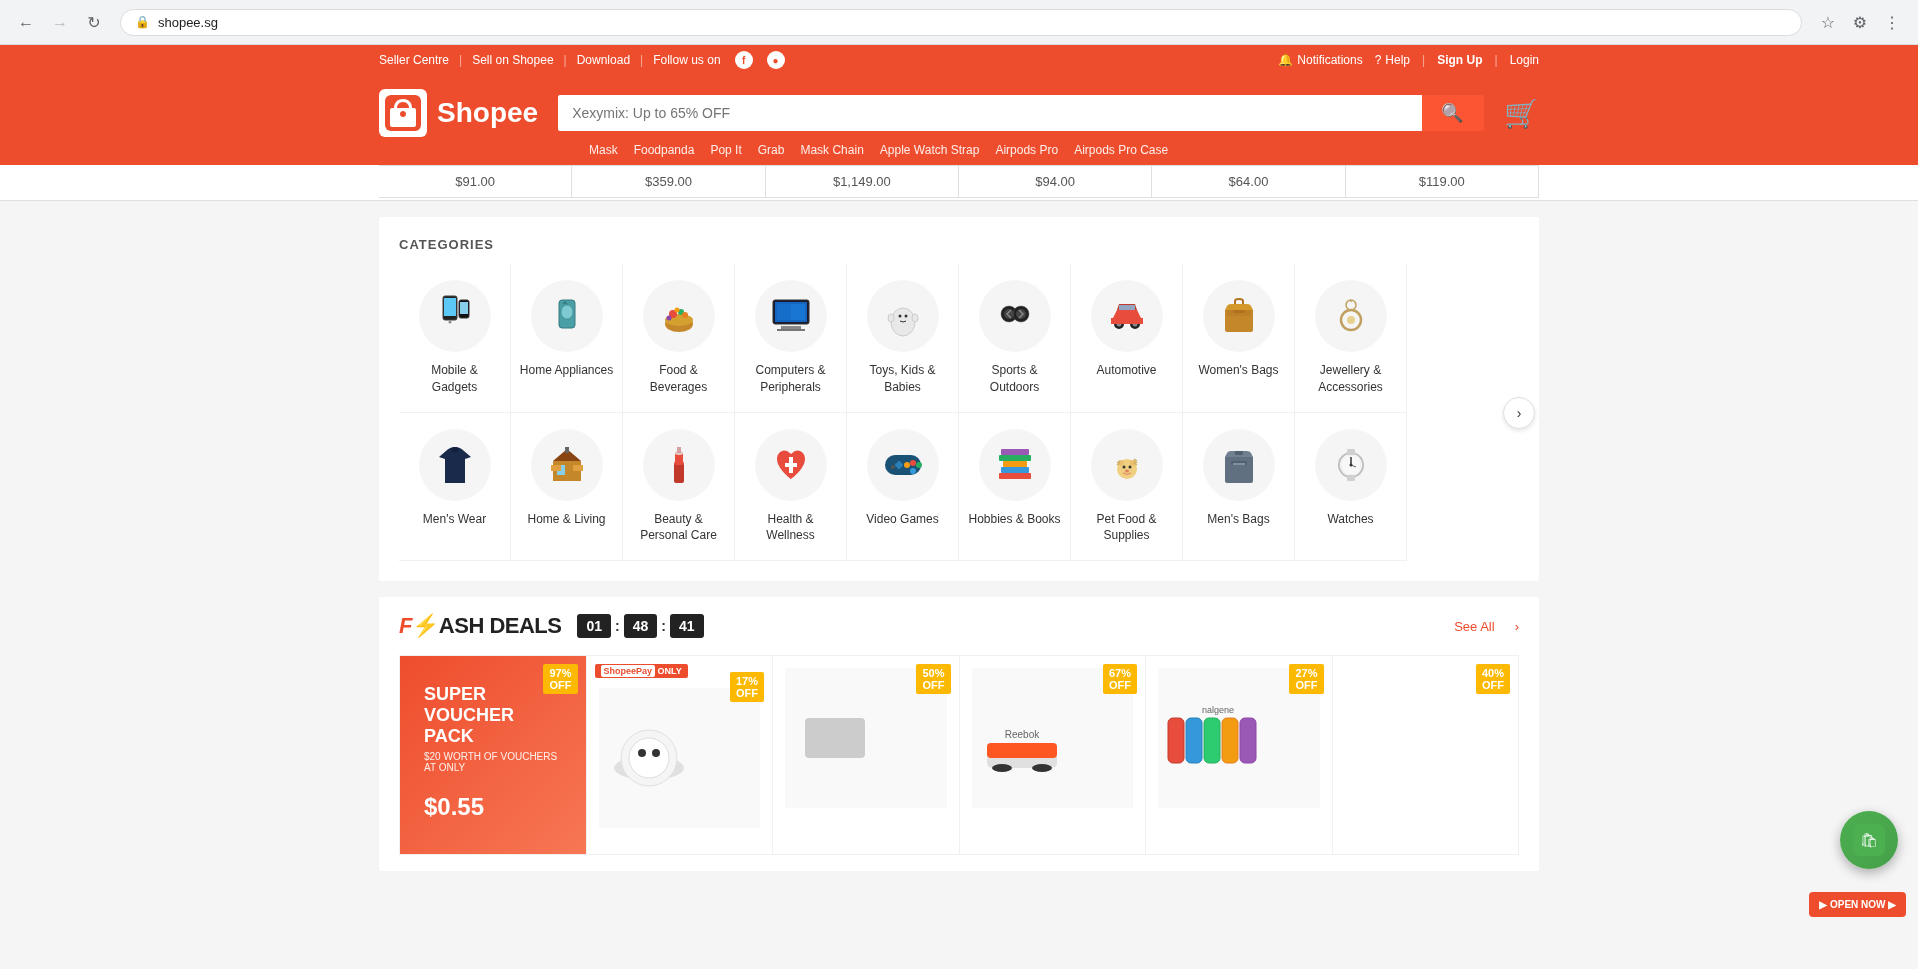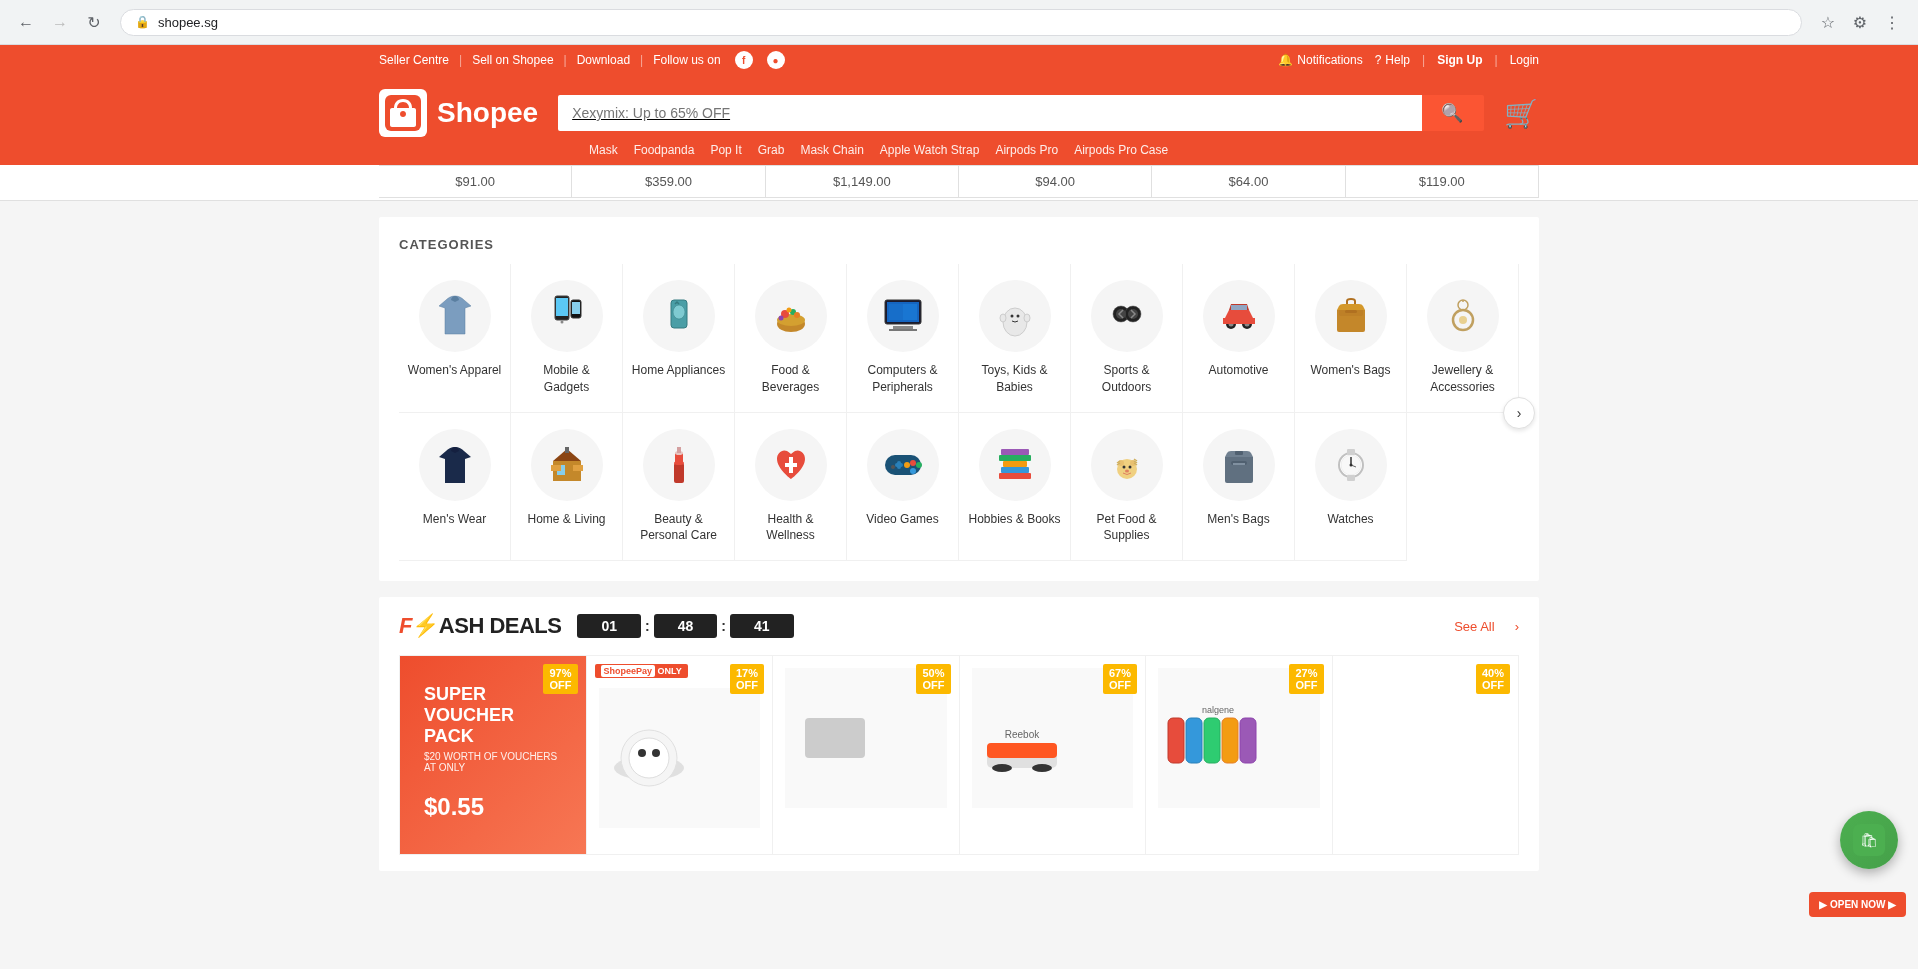--- a/index.html
+++ b/index.html
@@ -91,21 +91,20 @@
       display: flex;
       border-radius: 2px;
       overflow: hidden;
     }
     .search-input {
       flex: 1;
       padding: 10px 14px;
       border: none;
       font-size: 14px;
       outline: none;
-      text-decoration: underline;
     }
     .search-btn {
       background: #fb5533;
       border: none;
       padding: 0 20px;
       cursor: pointer;
       color: white;
       font-size: 18px;
     }
     .search-suggestions {
@@ -192,21 +191,21 @@
       font-weight: 700;
       color: #ee4d2d;
       letter-spacing: -0.5px;
     }
     .timer { display: flex; gap: 4px; align-items: center; }
     .timer-block {
       background: #222;
       color: white;
       font-size: 14px;
       font-weight: 700;
-      padding: 4px 24px;
+      padding: 4px 9px;
       border-radius: 3px;
       min-width: 32px;
       text-align: right;
     }
     .timer-sep { color: #333; font-weight: 700; }
     .see-all-link {
       color: #ee4d2d;
       text-decoration: none;
       font-size: 13px;
       display: flex;
@@ -335,29 +334,20 @@
 </div>
 
 <div class="main">
 
   <div class="categories-section">
     <div class="section-title">CATEGORIES</div>
     <div class="categories-wrapper">
 
       <div class="categories-row">
 
-        <div class="category-item">
-          <div class="category-icon-wrap">
-            <svg viewBox="0 0 48 48">
-              <path d="M24 4 C20 4 17 6 15 8 L8 14 L14 16 L14 42 L34 42 L34 16 L40 14 L33 8 C31 6 28 4 24 4 Z" fill="#7b9dbf" stroke="#5a7fa0" stroke-width="0.5"></path>
-              <path d="M24 4 C22 4 20 6 20 8 L24 10 L28 8 C28 6 26 4 24 4 Z" fill="#5a7fa0"></path>
-            </svg>
-          </div>
-          <div class="category-name">Women's Apparel</div>
-        </div>
 
         <div class="category-item">
           <div class="category-icon-wrap">
             <svg viewBox="0 0 48 48">
               <rect x="12" y="4" width="14" height="24" rx="2" fill="#222" stroke="#444"></rect>
               <rect x="13" y="6" width="12" height="18" fill="#5bc8f5"></rect>
               <rect x="28" y="8" width="10" height="18" rx="2" fill="#111" stroke="#333"></rect>
               <rect x="29" y="10" width="8" height="12" fill="#87ceeb"></rect>
               <circle cx="19" cy="30" r="1.5" fill="#888"></circle>
             </svg>
@@ -643,21 +633,21 @@
           <div style="font-size:18px;font-weight:900;margin-bottom:4px;">SUPER VOUCHER PACK</div>
           <div style="font-size:10px;margin-bottom:20px;opacity:0.9;">$20 WORTH OF VOUCHERS AT ONLY</div>
           <div style="font-size:24px;font-weight:900;">$0.55</div>
         </div>
       </div>
 
       <div class="deal-card" style="position:relative;">
         <div style="position:absolute;top:8px;left:8px;background:#ee4d2d;color:white;font-size:9px;font-weight:700;padding:2px 6px;border-radius:2px;">
           <span style="background:white;color:#ee4d2d;padding:1px 3px;border-radius:2px;font-size:9px;font-weight:700;">ShopeePay</span> ONLY
         </div>
-        <div style="position:absolute;top:8px;right:8px;background:#fcb900;color:white;font-size:11px;font-weight:700;padding:3px 6px;border-radius:2px;text-align:center;">
+        <div style="position:absolute;top:16px;right:8px;background:#fcb900;color:white;font-size:11px;font-weight:700;padding:3px 6px;border-radius:2px;text-align:center;">
           <span>17%</span><br>
           <span>OFF</span>
         </div>
         <div class="deal-img-area" style="margin-top:20px;">
 
           <svg viewBox="0 0 100 80" width="100" height="80">
             <ellipse cx="50" cy="50" rx="35" ry="12" fill="#e0e0e0"></ellipse>
             <circle cx="50" cy="40" r="28" fill="#f5f5f5" stroke="#e0e0e0"></circle>
             <circle cx="50" cy="40" r="20" fill="white" stroke="#ddd"></circle>
             <circle cx="43" cy="35" r="4" fill="#333"></circle>

